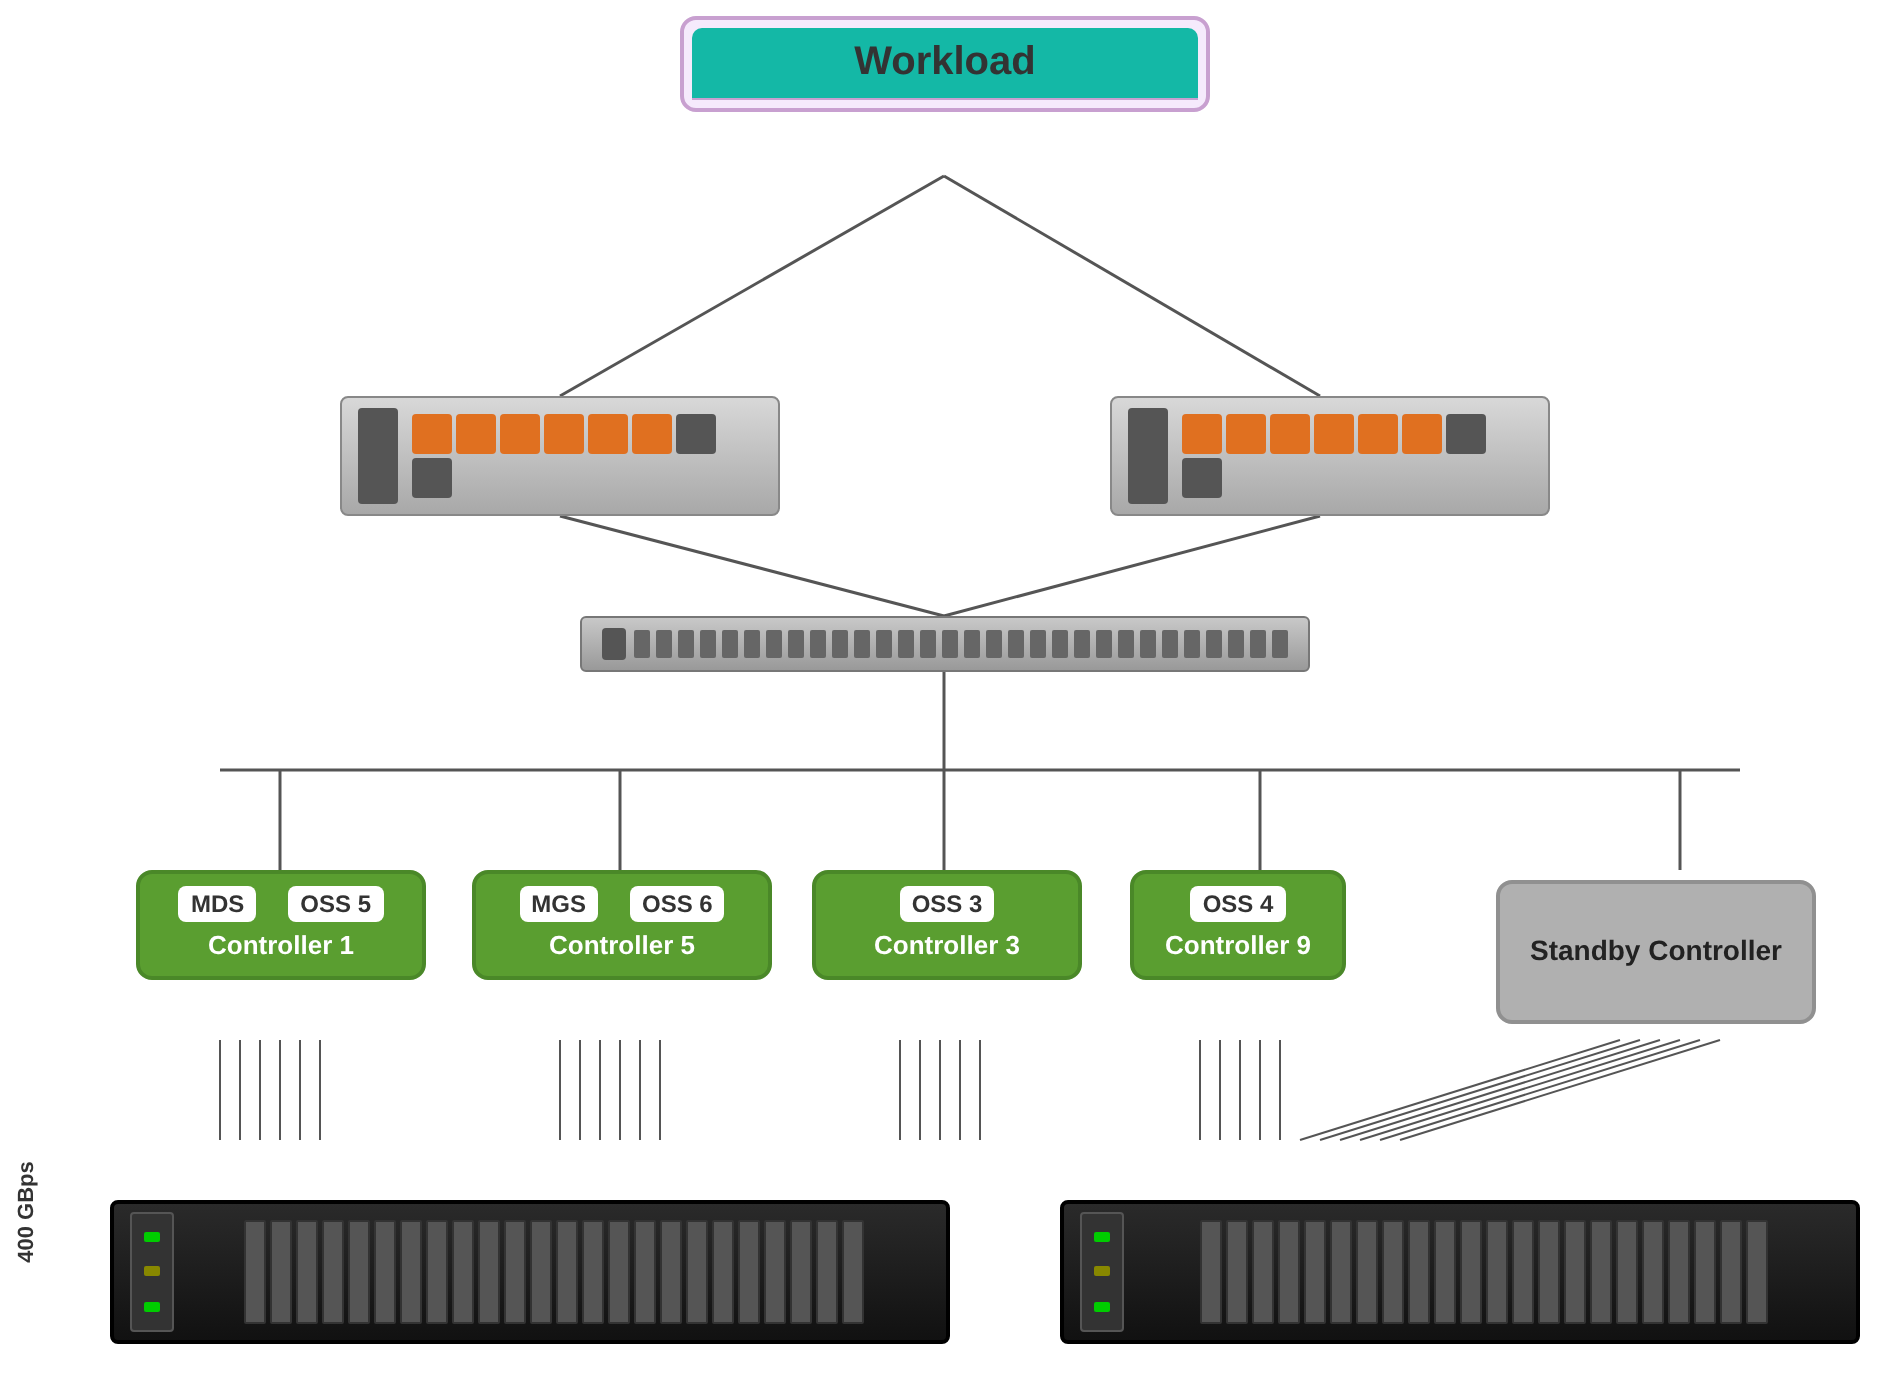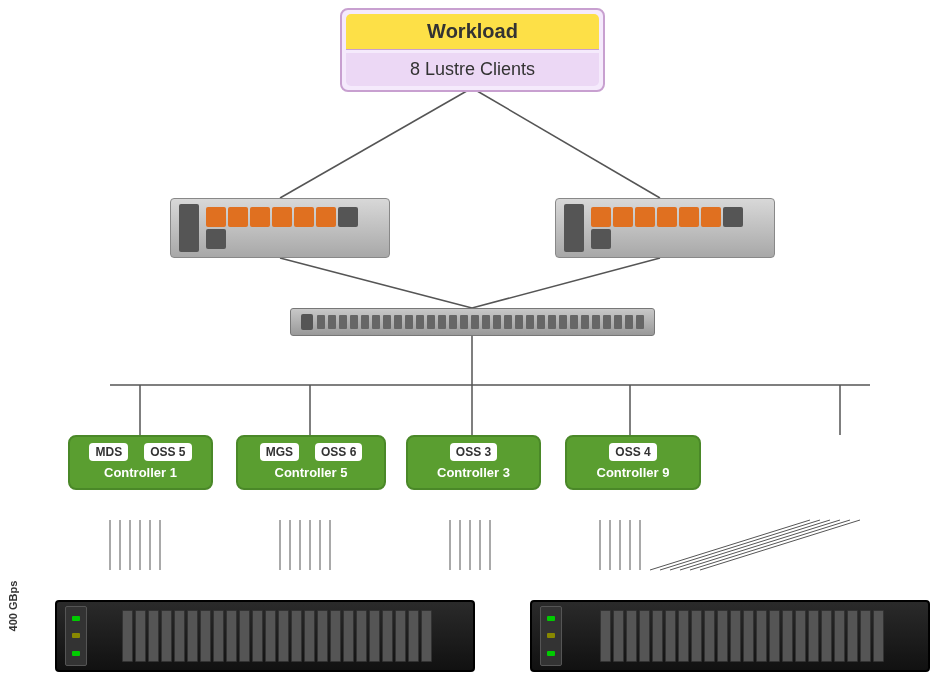--- a/index.html
+++ b/index.html
@@ -22,21 +22,21 @@
       position: absolute;
       top: 8px;
       left: 340px;
       width: 265px;
       border: 2px solid #c8a0d0;
       border-radius: 8px;
       background: #f5eafc;
       padding: 4px;
     }
     .workload-title {
-      background: #fde047;
+      background: #14b8a6;
       border-radius: 5px 5px 0 0;
       text-align: center;
       font-size: 20px;
       font-weight: bold;
       padding: 6px 0;
       color: #333;
       border-bottom: 1px solid #c8a0d0;
     }
     .workload-subtitle {
       background: #ecd8f5;
@@ -157,21 +157,20 @@
     <line x1="810" y1="520" x2="650" y2="570" stroke="#555" stroke-width="1"></line>
     <line x1="820" y1="520" x2="660" y2="570" stroke="#555" stroke-width="1"></line>
     <line x1="830" y1="520" x2="670" y2="570" stroke="#555" stroke-width="1"></line>
     <line x1="840" y1="520" x2="680" y2="570" stroke="#555" stroke-width="1"></line>
     <line x1="850" y1="520" x2="690" y2="570" stroke="#555" stroke-width="1"></line>
     <line x1="860" y1="520" x2="700" y2="570" stroke="#555" stroke-width="1"></line>
   </svg>
 
   <div class="workload-container" style="top:8px; left:340px; width:265px;">
     <div class="workload-title">Workload</div>
-    <div class="workload-subtitle">8 Lustre Clients</div>
   </div>
 
   <div style="position:absolute; top:198px; left:170px; width:220px; height:60px; background: linear-gradient(180deg,#d8d8d8,#a8a8a8); border:1px solid #888; border-radius:4px; display:flex; align-items:center; padding:4px 8px; gap:3px;">
     <div style="width:20px; height:48px; background:#555; border-radius:2px; margin-right:4px;"></div>
     <div style="display:flex; flex-wrap:wrap; gap:2px; width:170px;">
       <div style="width:20px;height:20px;background:#e07020;border-radius:2px;"></div>
       <div style="width:20px;height:20px;background:#e07020;border-radius:2px;"></div>
       <div style="width:20px;height:20px;background:#e07020;border-radius:2px;"></div>
       <div style="width:20px;height:20px;background:#e07020;border-radius:2px;"></div>
       <div style="width:20px;height:20px;background:#e07020;border-radius:2px;"></div>
@@ -247,27 +246,30 @@
     <div class="controller-name">Controller 5</div>
   </div>
 
   <div class="controller green" style="position:absolute; top:435px; left:406px; width:135px;">
     <div class="controller-tags">
       <div class="controller-tag">OSS 3</div>
     </div>
     <div class="controller-name">Controller 3</div>
   </div>
 
-  <div class="controller green" style="position:absolute; top:435px; left:565px; width:136px;align-items:center;">
+  <div class="controller green" style="position:absolute; top:435px; left:565px; width:108px;align-items:center;">
     <div class="controller-tags">
       <div class="controller-tag">OSS 4</div>
     </div>
     <div class="controller-name">Controller 9</div>
   </div>
 
+  <div class="controller gray" style="position:absolute; top:440px; left:748px; width:160px; min-height:72px; justify-content:center;">
+    <div class="controller-name" style="color:#222; text-align:center; font-size:14px;">Standby Controller</div>
+  </div>
 
   <div class="gbps-label" style="top:600px; left:-12px;">400 GBps</div>
 
   <div style="position:absolute; top:600px; left:55px; width:420px; height:72px; background:linear-gradient(180deg,#2a2a2a,#111); border:2px solid #000; border-radius:4px; display:flex; align-items:center; padding:4px 8px; gap:2px;">
     <div style="width:22px;height:60px;background:#333;border-radius:2px;border:1px solid #555;display:flex;flex-direction:column;align-items:center;justify-content:space-around;padding:3px 2px;">
       <div style="width:8px;height:5px;background:#0c0;border-radius:1px;"></div>
       <div style="width:8px;height:5px;background:#880;border-radius:1px;"></div>
       <div style="width:8px;height:5px;background:#0c0;border-radius:1px;"></div>
     </div>
     <div style="display:flex;gap:2px;flex:1;justify-content:center;">

